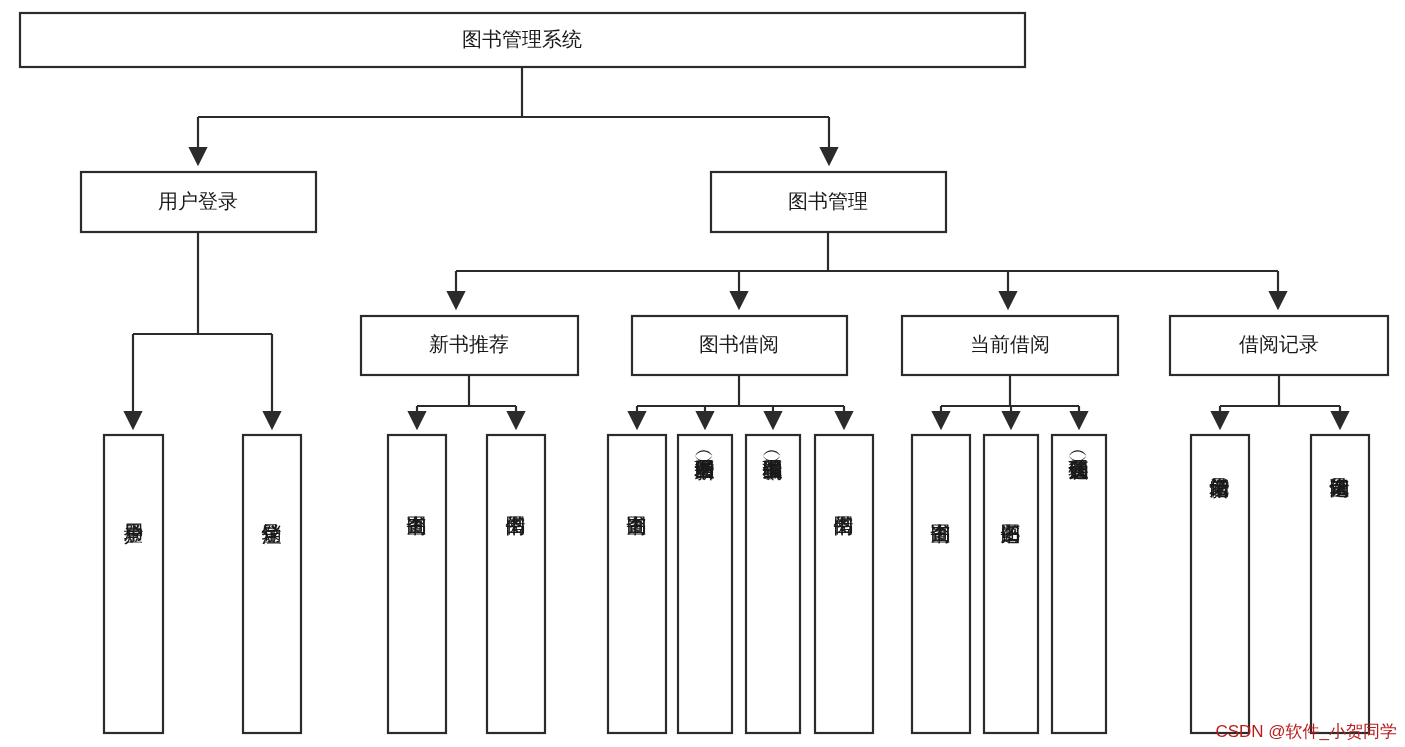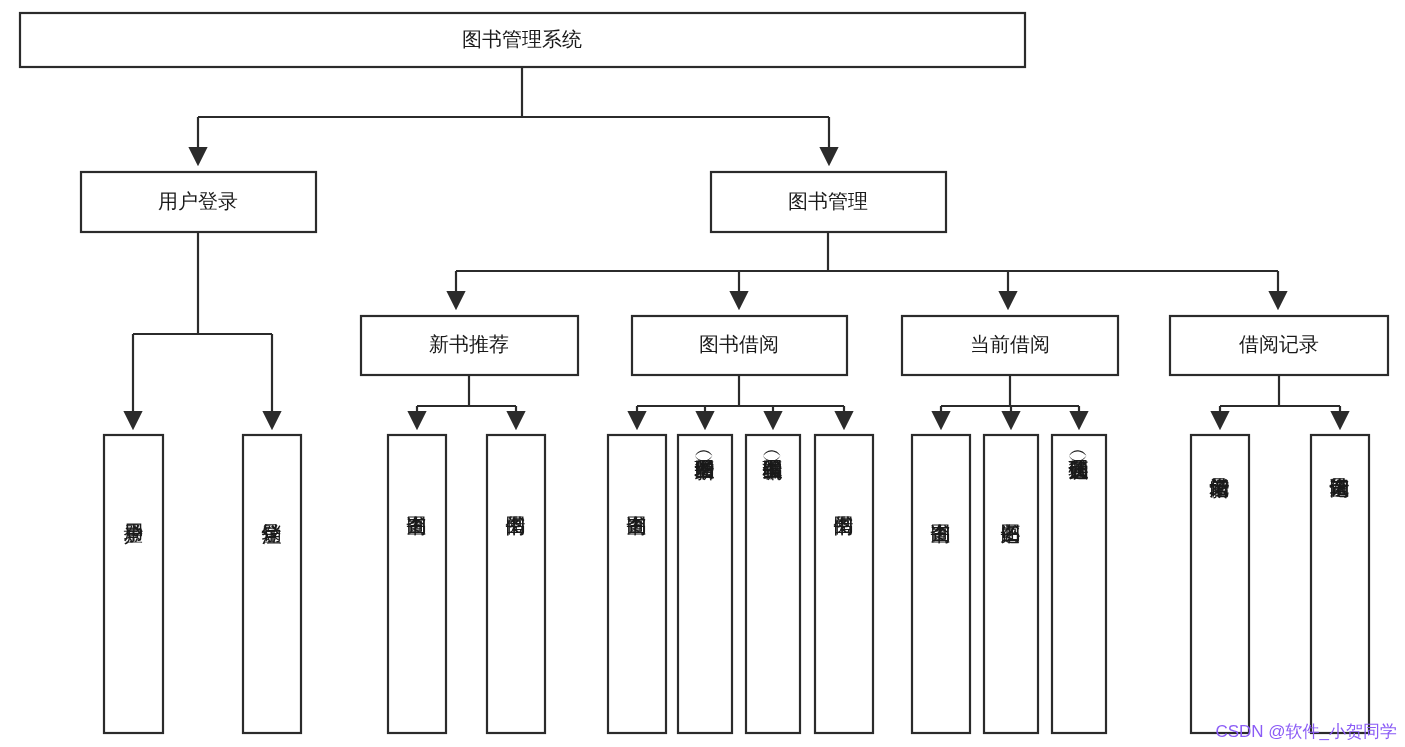--- a/index.html
+++ b/index.html
@@ -47,21 +47,21 @@
   .arrow-head {
     fill: #2b2b2b;
     stroke: none;
   }
   .watermark {
     position: absolute;
     right: 8px;
     bottom: 4px;
     font-family: "Liberation Sans", "DejaVu Sans", sans-serif;
     font-size: 17px;
-    color: #8b5cf6;
+    color: #b91c1c;
     white-space: nowrap;
     pointer-events: none;
     user-select: none;
   }
 </style>
 </head>
 <body>
 
 <div>
   <svg id="diagram" viewBox="0 0 1405 747" xmlns="http://www.w3.org/2000/svg">

